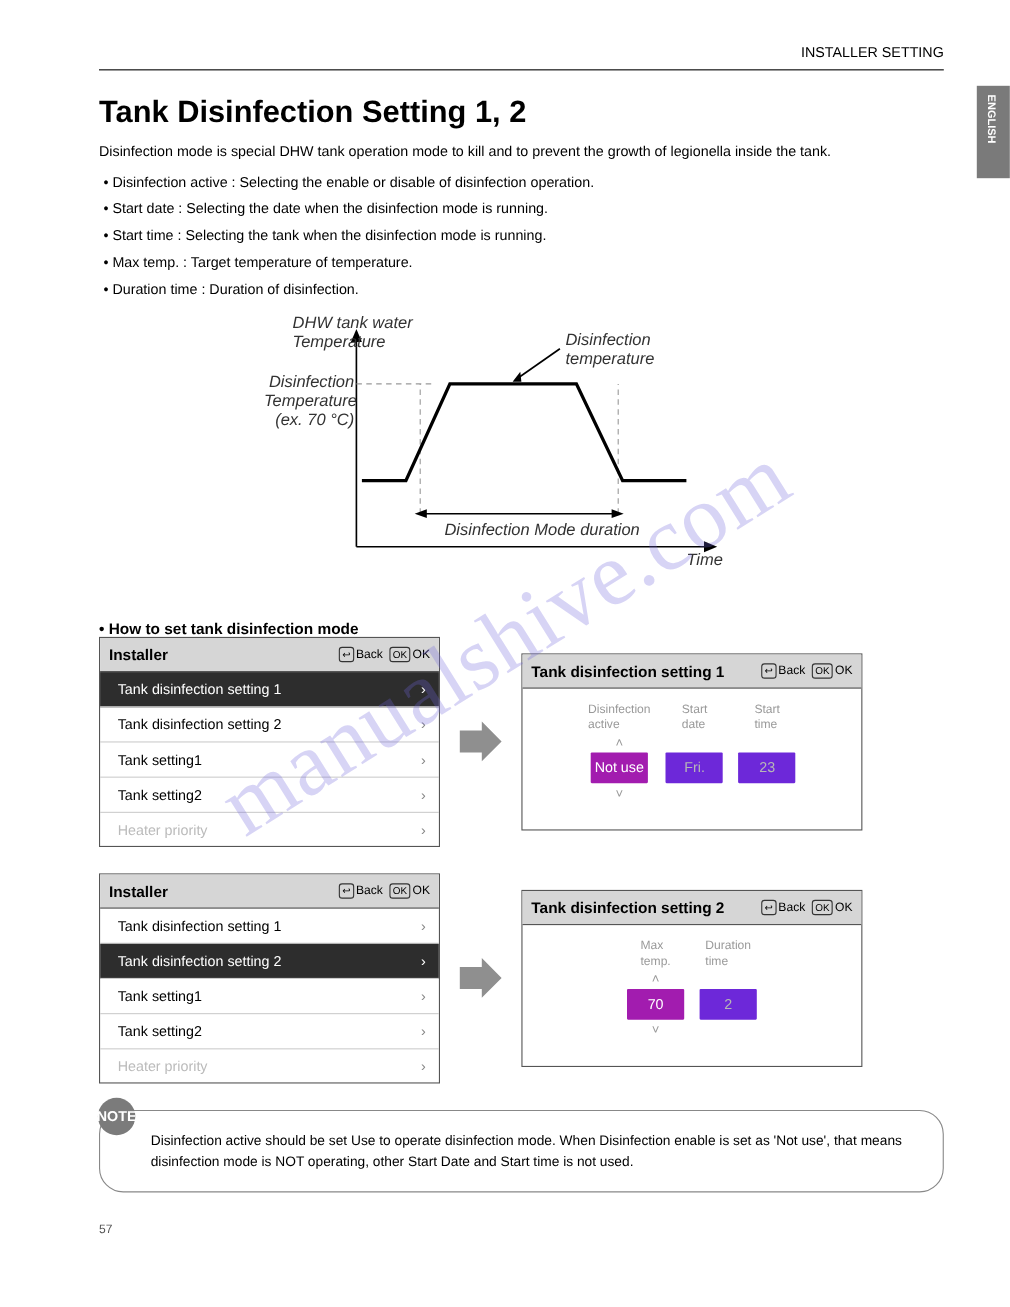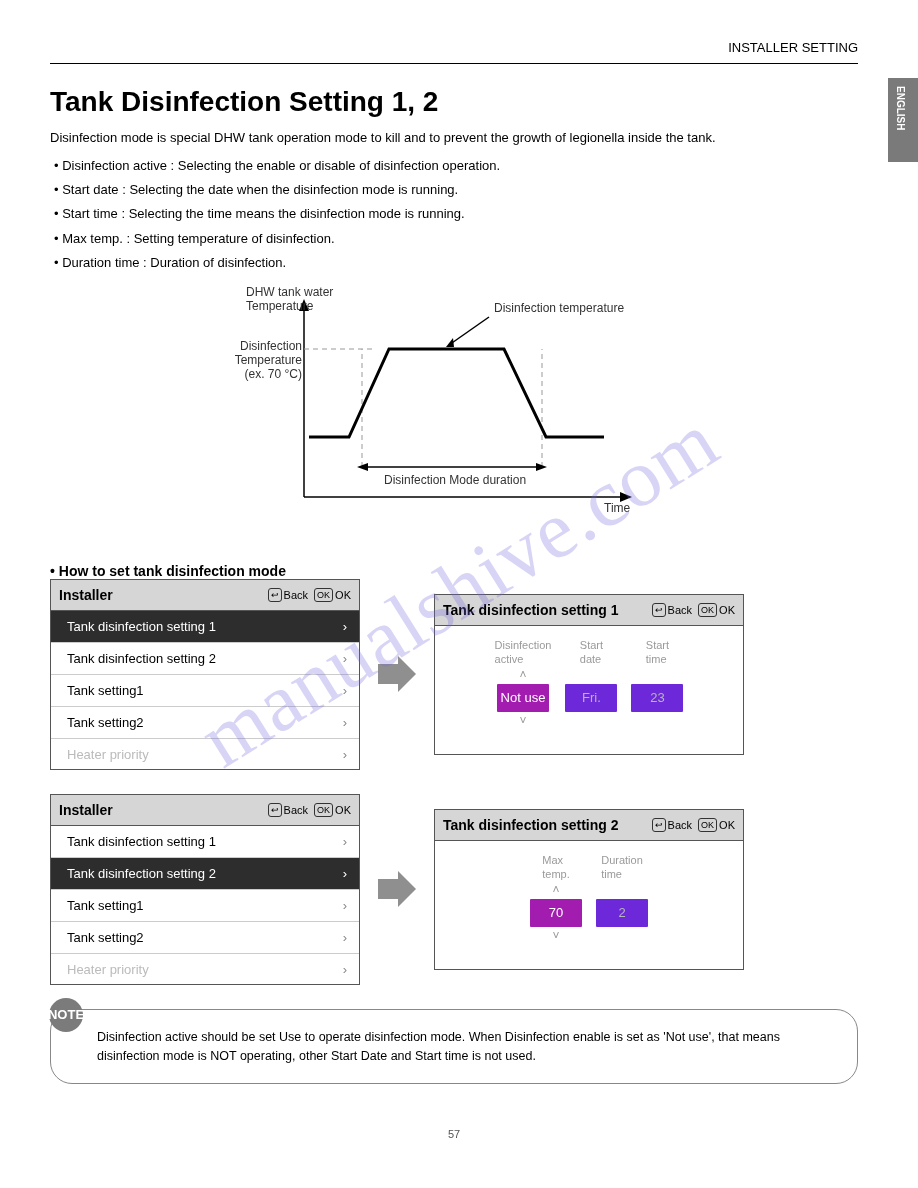--- a/index.html
+++ b/index.html
@@ -1,29 +1,29 @@
 <!DOCTYPE html>
 <html><head>
 <meta charset="utf-8">
 <style>
   * { box-sizing: border-box; margin: 0; padding: 0; }
   body { font-family: Arial, Helvetica, sans-serif; background: #fff; color: #000; width: 918px; margin: 0 auto; position: relative; font-size: 14px; }
-  .page { padding: 40px 60px 40px 50px; position: relative; }
+  .page { padding: 40px 60px 40px 90px; position: relative; }
   .topline { border-top: 1.5px solid #000; margin: 8px 0 18px 0; }
   .sidetab { position: absolute; top: 78px; right: 0; width: 30px; height: 84px; background: #7a7a7a; }
   .sidetab span { color: #fff; font-size: 10px; font-weight: bold; transform: rotate(90deg); display: block; white-space: nowrap; transform-origin: left top; position: absolute; left: 18px; top: 8px; }
   .hdr-right { text-align: right; font-size: 13px; margin-bottom: 4px; }
   .section-title { font-size: 28px; font-weight: bold; margin: 22px 0 10px 0; }
   .body-text { font-size: 13px; line-height: 1.55; margin-bottom: 8px; }
   .bullet-item { font-size: 13px; line-height: 1.55; margin-left: 4px; margin-bottom: 4px; }
   .subhead { font-weight: bold; font-size: 14px; margin-top: 6px; }
   .chart-wrap { display: flex; justify-content: center; margin: 14px 0 26px 0; }
   .chart-box { position: relative; width: 400px; height: 250px; }
   .chart-box svg { overflow: visible; }
-  .chart-label { position: absolute; font-size: 12px; color: #333; }
+  .chart-label { position: absolute; font-size: 15px; color: #333; font-style: italic; }
   .panels-row { display: flex; align-items: center; gap: 16px; margin-bottom: 24px; }
   .panel { border: 1px solid #555; width: 310px; background: #fff; }
   .panel-head { background: #d6d6d6; padding: 7px 8px; display: flex; align-items: center; justify-content: space-between; border-bottom: 1px solid #555; }
   .panel-title { font-weight: bold; font-size: 14px; }
   .panel-btns { display: flex; gap: 6px; align-items: center; font-size: 11px; }
   .iconbtn { display: inline-flex; align-items: center; gap: 2px; }
   .iconframe { border: 1.2px solid #333; border-radius: 3px; font-size: 9px; padding: 0 2px; line-height: 12px; height: 14px; display: inline-flex; align-items: center; }
   .menu-list { height: 158px; overflow: hidden; }
   .menu-item { border-bottom: 1px solid #ccc; padding: 8px 12px 8px 16px; display: flex; justify-content: space-between; align-items: center; font-size: 13px; }
   .menu-item .chev { color: #888; }
@@ -34,21 +34,21 @@
   .detail-body { padding: 14px 10px 20px 10px; display: flex; justify-content: center; gap: 14px; min-height: 128px; }
   .field { display:flex; flex-direction:column; align-items:center; gap:3px; }
   .field-label { font-size: 11px; color: #9a9a9a; line-height:1.2; height:26px; display:flex; align-items:flex-end; }
   .valbox { width: 52px; height: 28px; display:flex; align-items:center; justify-content:center; font-size: 13px; border-radius:1px; }
   .valbox.active { background:#a21caf; color:#fff; }
   .valbox.inactive { background:#6d28d9; color:#b6b6b6; }
   .carets { font-size:12px; color:#9a9a9a; line-height:1; }
   .note-box { position: relative; border:1px solid #888; border-radius: 22px; padding: 18px 20px 18px 46px; margin-top: 12px; font-size:12.5px; line-height:1.5; }
   .note-dot { position:absolute; left:-2px; top:-12px; width:34px; height:34px; border-radius:50%; background:#7b7b7b; color:#fff; display:flex; align-items:center; justify-content:center; font-weight:bold; font-size:13px; }
   .watermark { position:absolute; left:50%; top:50%; transform: translate(-50%,-50%) rotate(-32deg); font-size:82px; color:rgba(110,100,220,0.28); font-weight:500; white-space:nowrap; pointer-events:none; font-family: Georgia, serif; letter-spacing:1px;}
-  .footer { font-size:11px; margin-top:44px; display:flex; justify-content:center; color:#555; }
+  .footer { font-size:11px; margin-top:28px; display:flex; justify-content:flex-start; color:#555; }
   .cut { color:#bbb; }
 </style>
 </head>
 <body>
 
 <div class="page">
   <div class="hdr-right">INSTALLER SETTING</div>
   <div class="topline"></div>
   <div class="sidetab">
       <span>ENGLISH</span>
@@ -57,24 +57,24 @@
   <div class="section-title">Tank Disinfection Setting 1, 2</div>
   <div class="body-text">Disinfection mode is special DHW tank operation mode to kill and to prevent the growth of legionella inside the tank.</div>
 
   <div class="bullet-item">
     <span>• Disinfection active :</span><span> Selecting the enable or disable of disinfection operation.</span>
   </div>
   <div class="bullet-item">
     <span>• Start date :</span><span> Selecting the date when the disinfection mode is running.</span>
   </div>
   <div class="bullet-item">
-    <span>• Start time :</span><span> Selecting the time means the disinfection mode is running.</span>
-  </div>
-  <div class="bullet-item">
-    <span>• Max temp. :</span><span> Setting temperature of disinfection.</span>
+    <span>• Start time :</span><span> Selecting the tank when the disinfection mode is running.</span>
+  </div>
+  <div class="bullet-item">
+    <span>• Max temp. :</span><span> Target temperature of temperature.</span>
   </div>
   <div class="bullet-item">
     <span>• Duration time :</span><span> Duration of disinfection.</span>
   </div>
 
   <div class="chart-wrap">
     <div class="chart-box">
       <svg width="400" height="250" viewBox="0 0 400 250">
 
         <line x1="50" y1="20" x2="50" y2="210" stroke="#000" stroke-width="1.5"></line>

